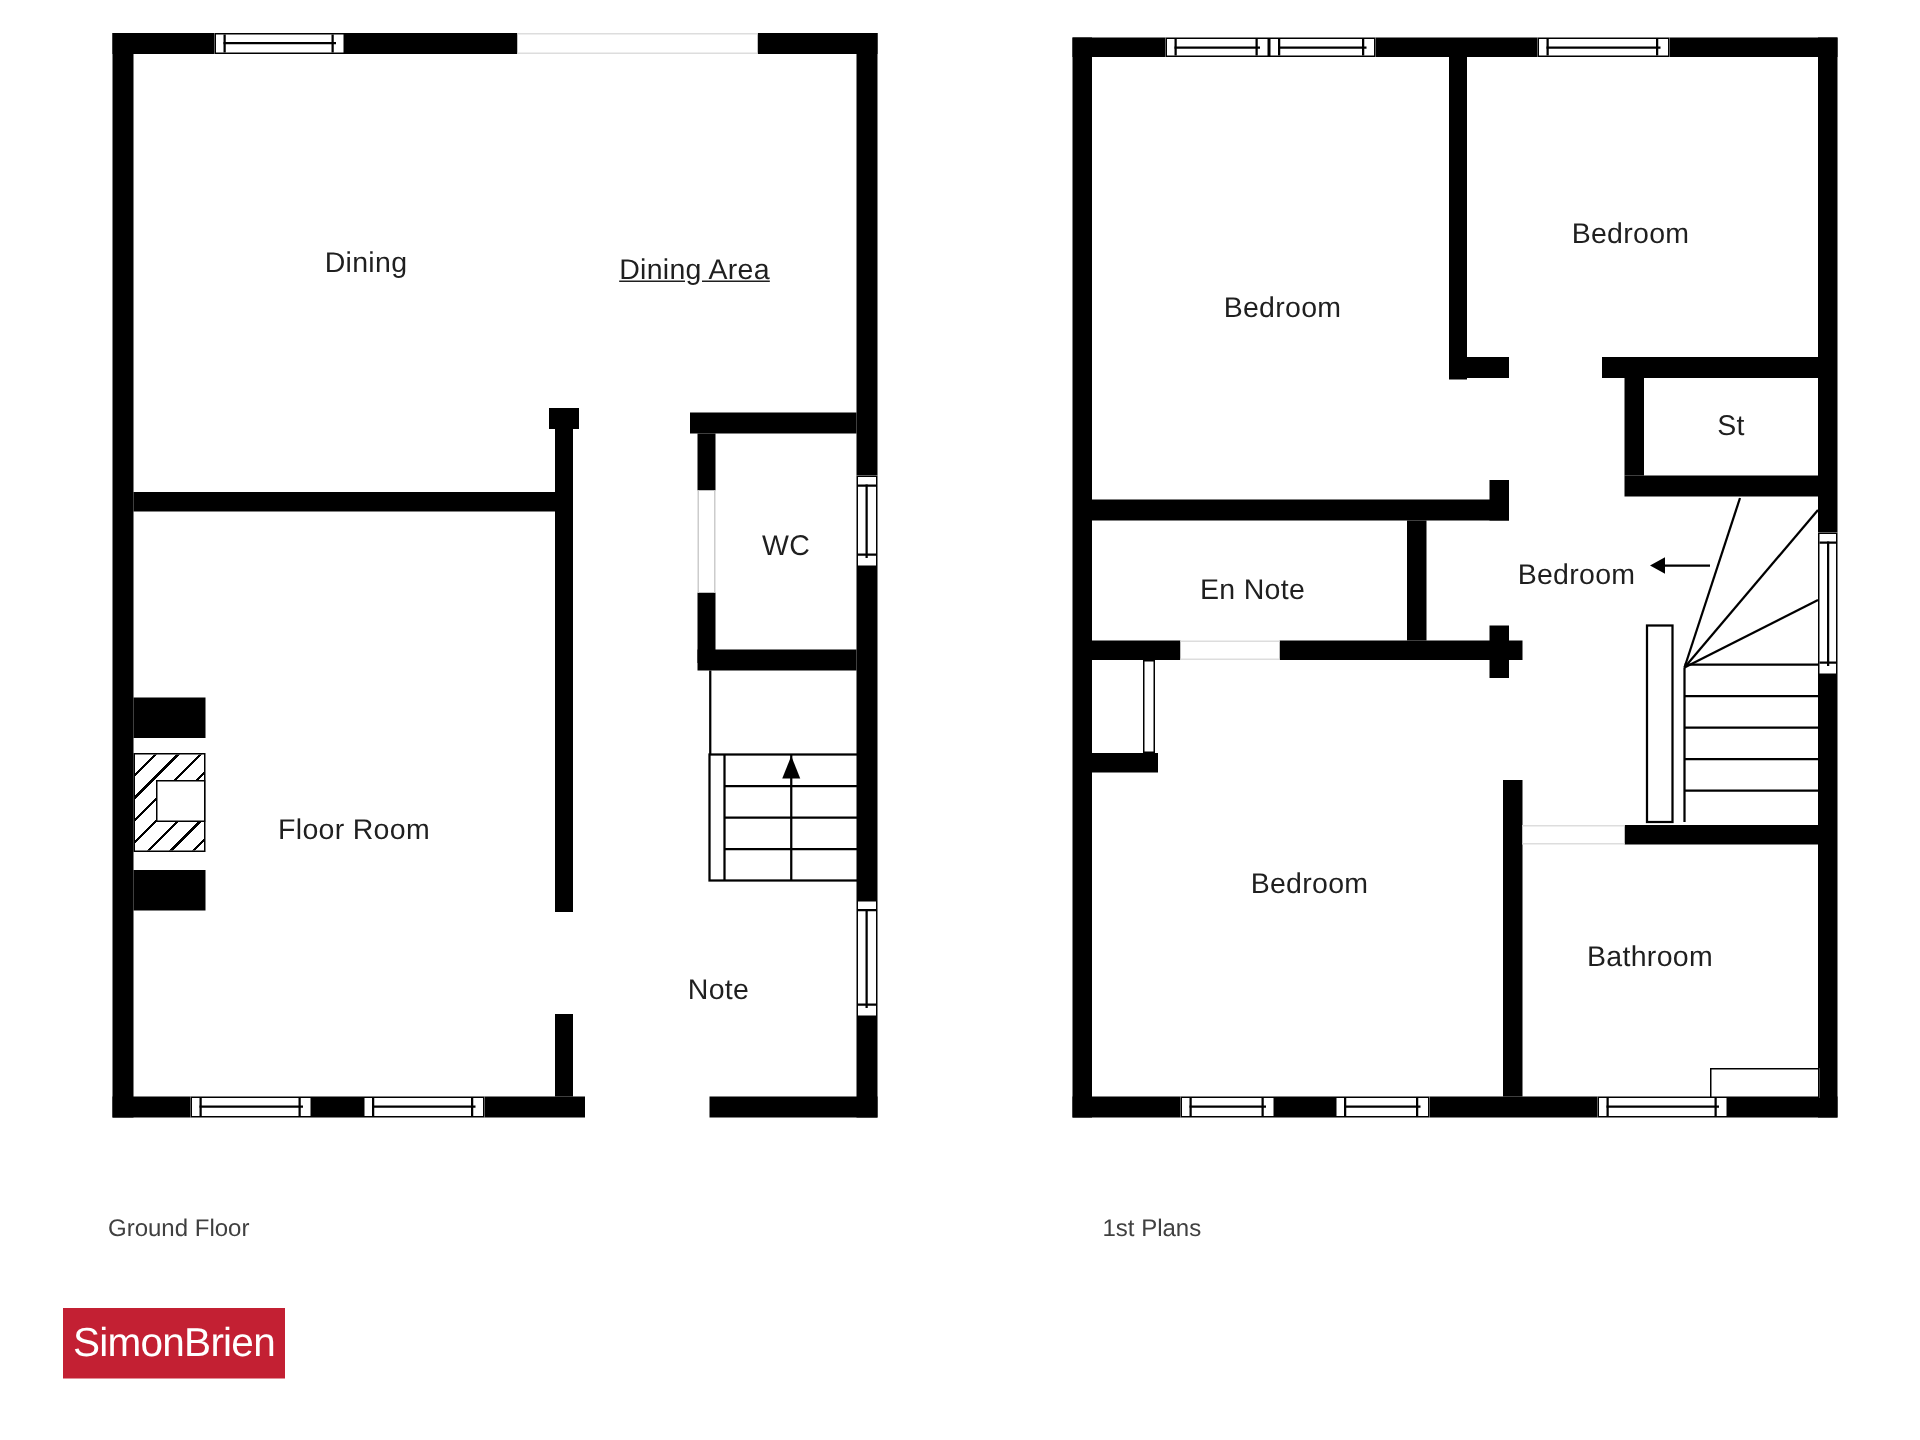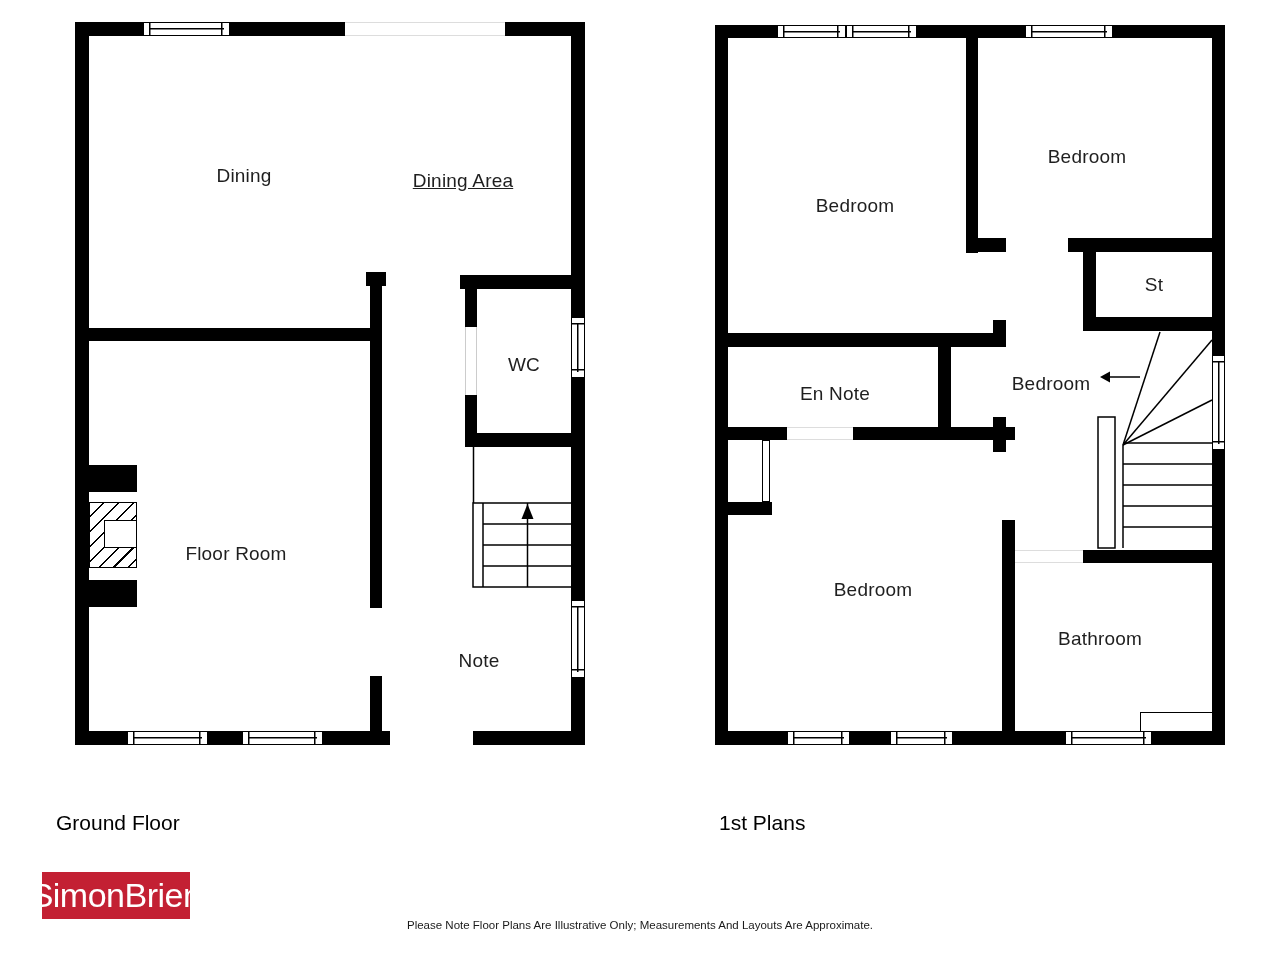--- a/index.html
+++ b/index.html
@@ -25,24 +25,24 @@
   .openh{position:absolute;box-sizing:border-box;background:#fff;z-index:3;
          border-top:1px solid #ddd;border-bottom:1px solid #ddd;}
   .openv{position:absolute;box-sizing:border-box;background:#fff;z-index:3;
          border-left:1px solid #ccc;border-right:1px solid #ccc;}
   .hatch{position:absolute;box-sizing:border-box;border:1.5px solid #000;z-index:2;
          background:repeating-linear-gradient(135deg,#fff 0 9px,#000 9px 10.5px);}
   .inbox{position:absolute;box-sizing:border-box;border:1.5px solid #000;background:#fff;z-index:3;}
   .thinrect{position:absolute;box-sizing:border-box;border:1.5px solid #000;background:#fff;z-index:1;}
   .lbl{position:absolute;transform:translate(-50%,-50%);font-size:19px;color:#1f1f1f;
        white-space:nowrap;z-index:4;letter-spacing:.2px;}
-  .title{position:absolute;font-size:21px;color:#000000;white-space:nowrap;z-index:4;}
+  .title{position:absolute;font-size:16px;color:#404040;white-space:nowrap;z-index:4;margin-left:16px;}
   .logo{position:absolute;left:42px;top:872px;width:148px;height:47px;display:flex;
         align-items:center;justify-content:center;z-index:4;}
-  .logo span{color:#fff;font-size:34px;letter-spacing:-.5px;}
+  .logo span{color:#fff;font-size:27px;letter-spacing:-.5px;}
   .note{position:absolute;left:0;top:919px;width:1280px;text-align:center;font-size:11.5px;
         color:#1a1a1a;z-index:4;}
   svg{position:absolute;z-index:1;}
   svg line, svg rect{stroke:#000;stroke-width:1.5;}
 </style>
 </head>
 <body>
 
 <div class="stage">
 
@@ -176,15 +176,14 @@
     <div class="lbl" style="left:835px;top:394px;">En Note</div>
     <div class="lbl" style="left:1051px;top:384px;">Bedroom</div>
     <div class="lbl" style="left:873px;top:590px;">Bedroom</div>
     <div class="lbl" style="left:1100px;top:639px;">Bathroom</div>
     <div class="title" style="left:719px;top:811px;">1st Plans</div>
   </div>
 
   <div class="logo" style="background: rgb(195, 32, 51);">
     <span style="color: rgb(255, 255, 255);">SimonBrien</span>
   </div>
-  <div class="note">Please Note Floor Plans Are Illustrative Only; Measurements And Layouts Are Approximate.</div>
 
 </div>
 
 </body></html>

